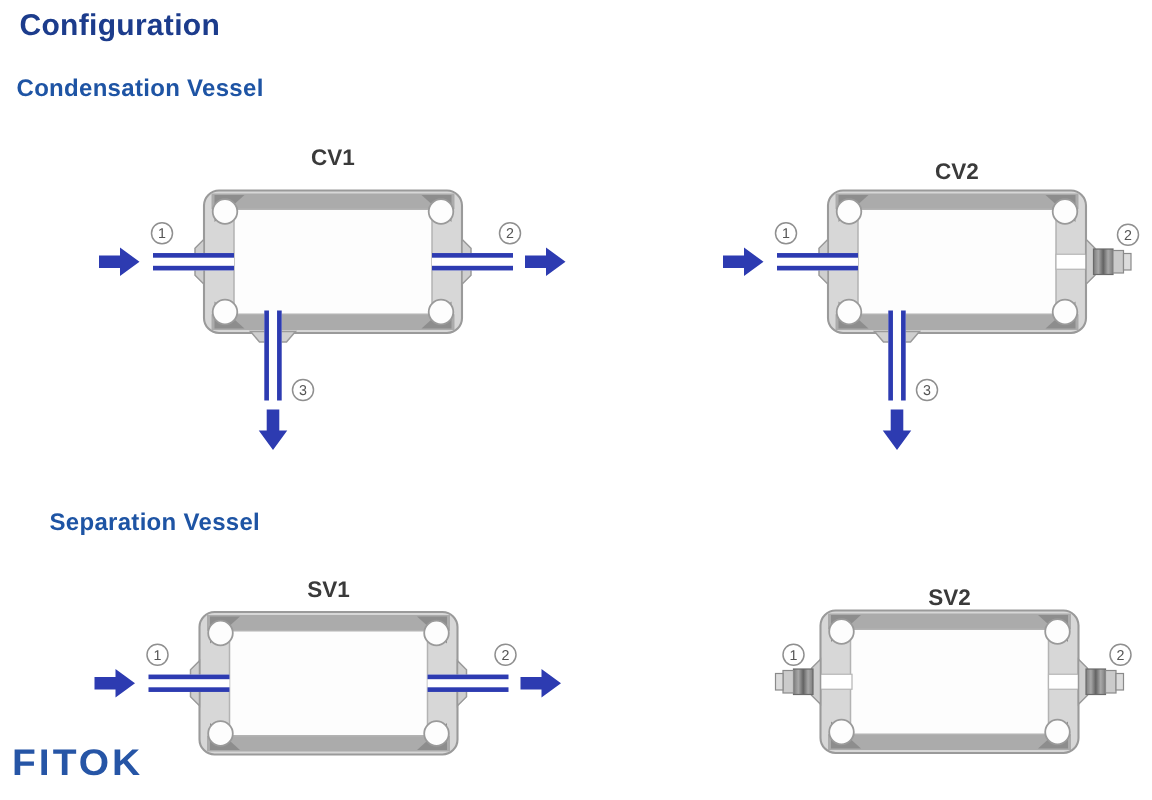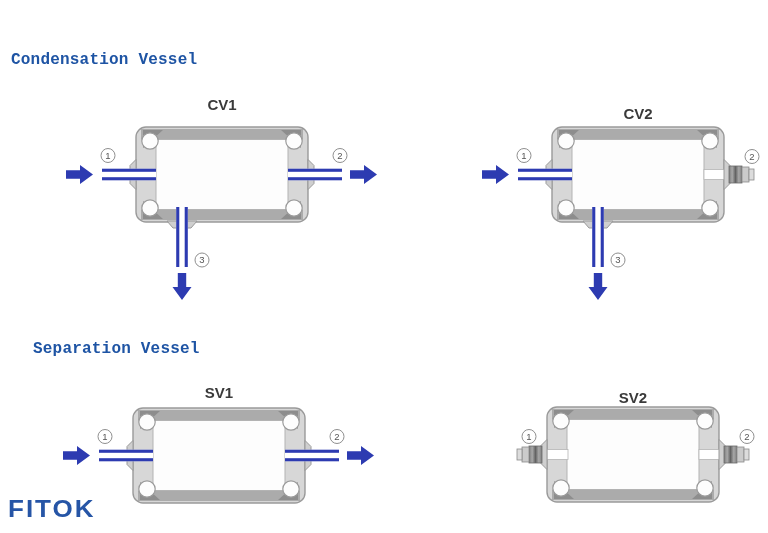--- a/index.html
+++ b/index.html
@@ -1,29 +1,30 @@
 <!DOCTYPE html>
 <html><head>
 <meta charset="utf-8">
 <style>
   html,body{margin:0;padding:0;}
   body{font-family:"Liberation Sans", sans-serif; background:#ffffff;}
   #canvas{position:relative;width:768px;height:533px;background:#ffffff;overflow:hidden;}
   .page-title{position:absolute;left:13px;top:6px;font-size:20px;font-weight:bold;color:#1c3c8c;letter-spacing:0.2px;}
-  .section-heading{position:absolute;font-size:16px;font-weight:bold;color:#1e54a4;letter-spacing:0.2px;font-family:Liberation Mono, monospace;}
+  .section-heading{position:absolute;font-size:16px;font-weight:bold;color:#1e54a4;letter-spacing:0.2px;}
   #sec-condensation{left:11px;top:51px;}
   #sec-separation{left:9px;top:340px;margin-left:24px;}
   .vessel{position:absolute;}
   .vessel svg{display:block;}
   .logo{position:absolute;left:8px;top:493px;font-size:26px;font-weight:bold;color:#2655a6;letter-spacing:2px;transform:scaleY(0.95);}
 </style>
 </head>
 <body>
 
 <div id="canvas">
+  <div class="page-title">Configuration</div>
   <div class="section-heading" id="sec-condensation">Condensation Vessel</div>
   <div class="section-heading" id="sec-separation">Separation Vessel</div>
 
   <div class="vessel" style="left: 55px; top: 82px;">
       <svg width="330" height="235" viewBox="0 0 330 235">
         <g>
           <rect x="81" y="45" width="172" height="95" rx="10" fill="#d7d7d7" stroke="#9a9a9a" stroke-width="1.4"></rect>
           <rect x="86" y="47" width="162" height="10.5" fill="#ababab"></rect>
           <rect x="86" y="127.5" width="162" height="10.5" fill="#ababab"></rect>
           <polygon points="88,48 108,48 88,66" fill="#8d8d8d"></polygon>

